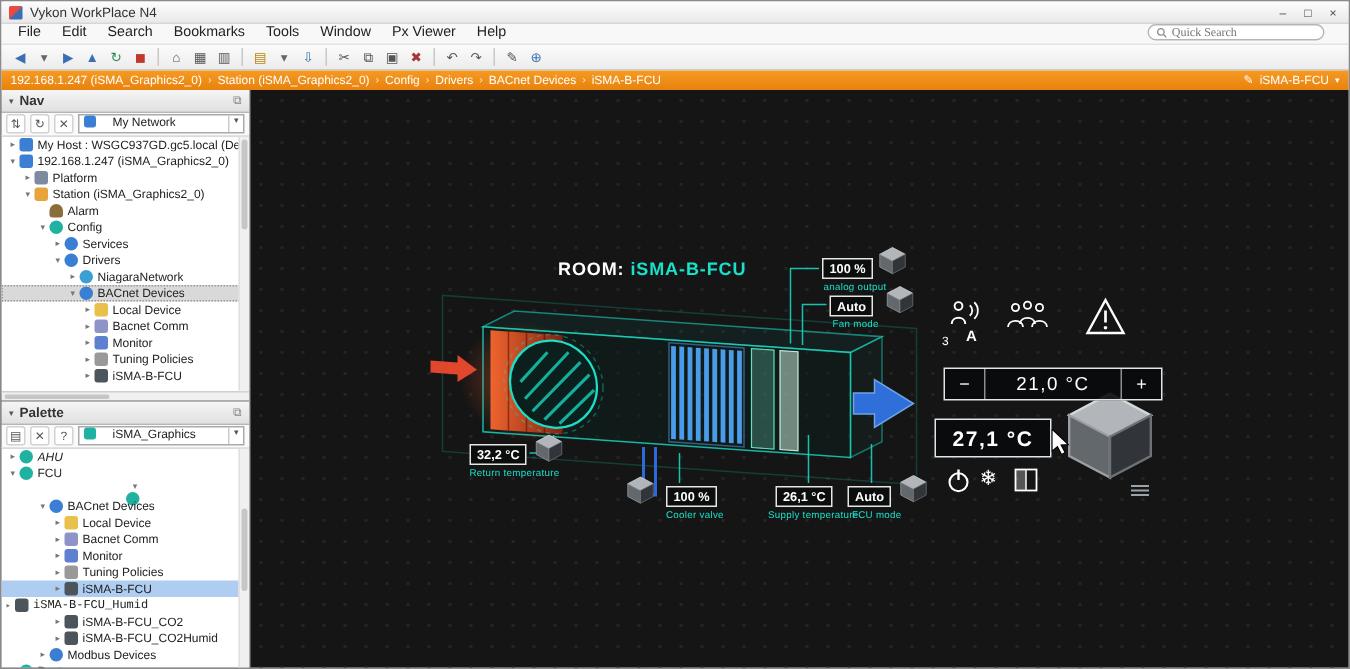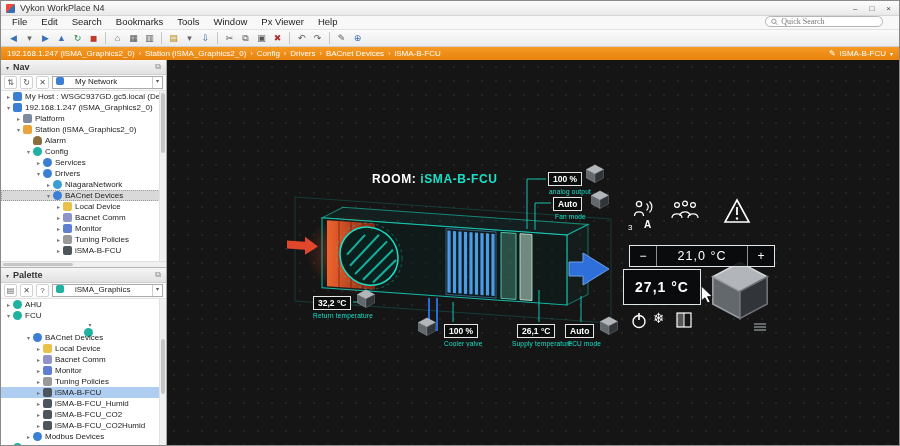--- a/index.html
+++ b/index.html
@@ -270,21 +270,21 @@
             <span class="pselect" style="order:99">
             <span class="mini-ic" style="background:#20b2a0"></span>
             <span class="lbl">iSMA_Graphics</span>
             <span class="car">▾</span>
           </span>
         </div>
         <div class="tree" id="palette-tree">
           <div class="vsb">
               <div class="thumb" style="top:40px;height:55px"></div>
             </div>
-        <div class="trow" style="padding-left: 3px;">
+        <div class="trow" style="padding-left: 3px; font-style: italic;">
               <span class="exp">▸</span>
               <span class="ticon ic-cat"></span>
               <span class="tlabel">AHU</span>
             </div>
             <div class="trow" style="padding-left: 3px;">
               <span class="exp">▾</span>
               <span class="ticon ic-cat"></span>
               <span class="tlabel">FCU</span>
             </div>
             <div class="trow" style="padding-left: 13px; flex-direction: column;">
@@ -315,21 +315,21 @@
             <div class="trow" style="padding-left: 33px;">
               <span class="exp">▸</span>
               <span class="ticon ic-tuning"></span>
               <span class="tlabel">Tuning Policies</span>
             </div>
             <div class="trow sel-blue" style="padding-left: 33px;">
               <span class="exp">▸</span>
               <span class="ticon ic-device"></span>
               <span class="tlabel">iSMA-B-FCU</span>
             </div>
-            <div class="trow" style="padding-left: 33px;">
+            <div class="trow" style=" font-family: Liberation Mono, monospace;">
               <span class="exp">▸</span>
               <span class="ticon ic-device"></span>
               <span class="tlabel">iSMA-B-FCU_Humid</span>
             </div>
             <div class="trow" style="padding-left: 33px;">
               <span class="exp">▸</span>
               <span class="ticon ic-device"></span>
               <span class="tlabel">iSMA-B-FCU_CO2</span>
             </div>
             <div class="trow" style="padding-left: 33px;">
@@ -453,21 +453,21 @@
 
       <div class="vbox" style="left:398px;top:264px">Auto</div>
       <div class="vcap" style="left:401px;top:280px">FCU mode</div>
 
       <div class="setpoint" style="left:462px;top:185px;width:146px;height:22px">
         <div class="sp-btn">−</div>
         <div class="sp-val">21,0 °C</div>
         <div class="sp-btn">+</div>
       </div>
 
-      <div class="roomtemp" style="left:456px;top:209px;width:78px;height:36px">27,1 °C</div>
+      <div class="roomtemp" style="left:456px;top:219px;width:78px;height:26px">27,1 °C</div>
 
       <svg class="cicon" style="left:466px;top:140px" width="22" height="18" viewBox="0 0 22 18">
         <circle cx="6" cy="4" r="2.6" fill="none" stroke="#fff" stroke-width="1.3"></circle>
         <path d="M1.5 16 C1.5 10.5 10.5 10.5 10.5 16" fill="none" stroke="#fff" stroke-width="1.3"></path>
         <path d="M13.5 3.5 a4.5 4.5 0 0 1 0 7" fill="none" stroke="#fff" stroke-width="1.2"></path>
         <path d="M16.5 1.5 a7.5 7.5 0 0 1 0 11" fill="none" stroke="#fff" stroke-width="1.2"></path>
       </svg>
       <div class="ctext" style="left:461px;top:163px;font-size:8px">3</div>
       <div class="ctext" style="left:477px;top:159px;font-size:10px;font-weight:bold">A</div>
 

